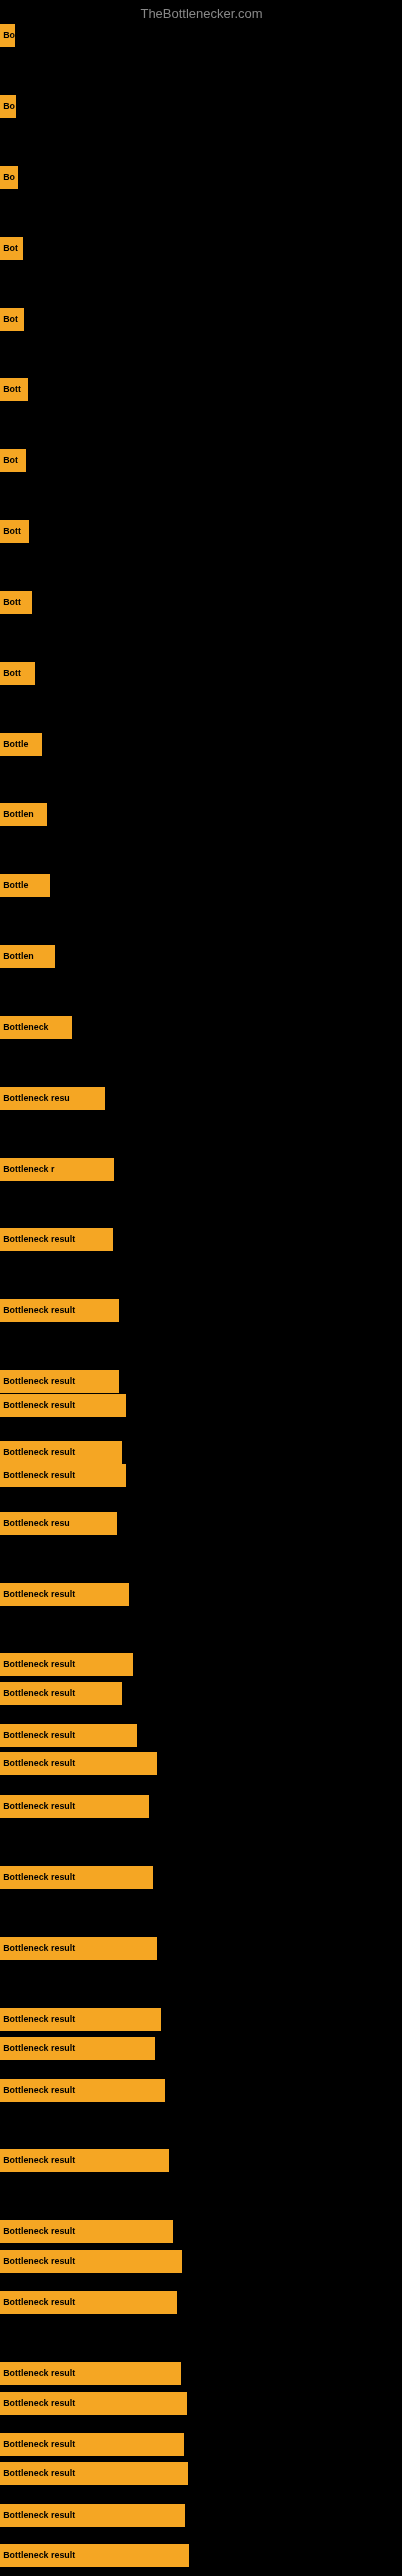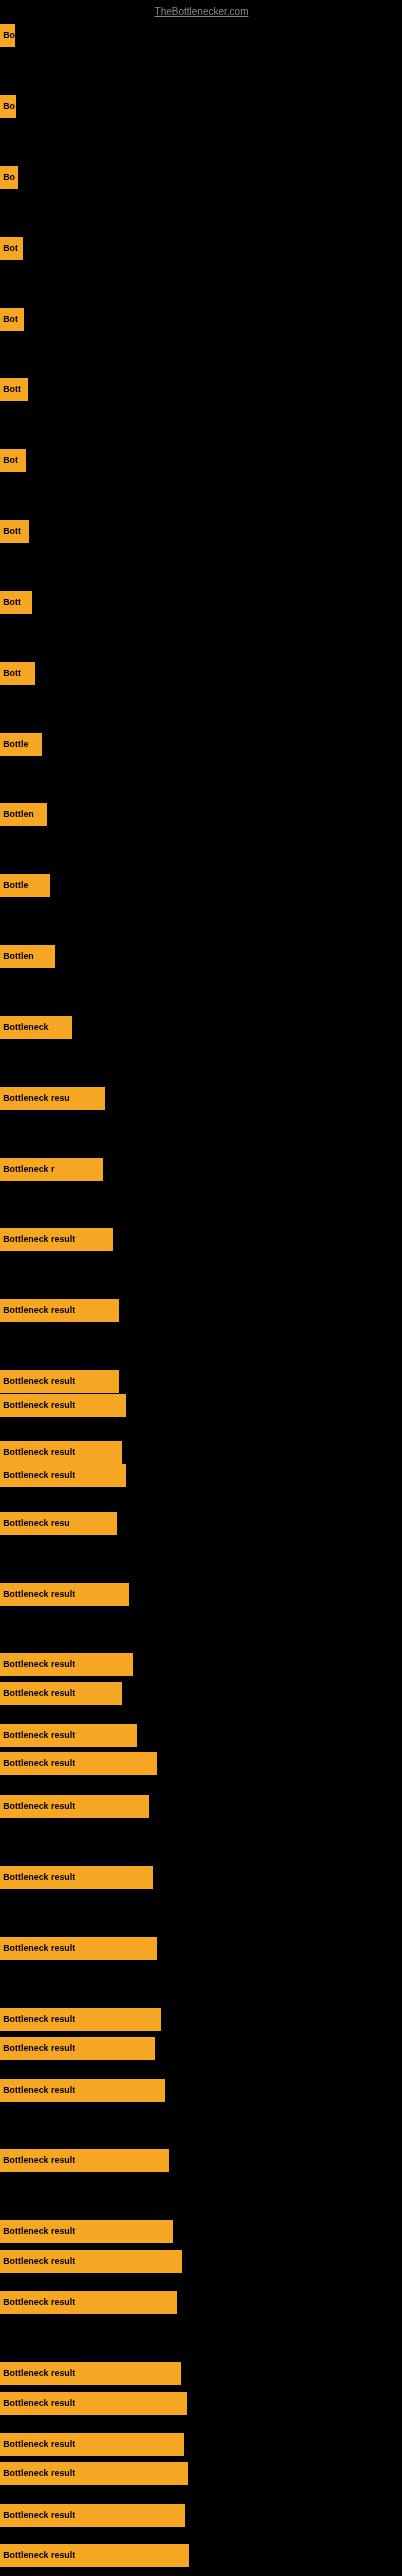--- a/index.html
+++ b/index.html
@@ -15,23 +15,22 @@
       font-family: Arial, sans-serif;
       position: relative;
     }
 
     .site-title {
       position: absolute;
       top: 6.4px;
       left: 50%;
       transform: translateX(-50%);
       color: #888888;
-      font-size: 10px;
+      font-size: 13px;
       white-space: nowrap;
-      text-decoration: underline;
     }
 
     .bar-container {
       position: absolute;
       left: 0;
       display: flex;
       align-items: center;
     }
 
     .bar {
@@ -130,21 +129,21 @@
       <div class="bar" style="width: 72px; text-align: right;">
         <span class="bar-label">Bottleneck</span>
       </div>
     </div>
     <div class="bar-container" style="top: 1087px;">
       <div class="bar" style="width: 105px;">
         <span class="bar-label">Bottleneck resu</span>
       </div>
     </div>
     <div class="bar-container" style="top: 1158px;">
-      <div class="bar" style="width: 103px;">
+      <div class="bar" style="width: 114px;">
         <span class="bar-label">Bottleneck r</span>
       </div>
     </div>
     <div class="bar-container" style="top: 1228px;">
       <div class="bar" style="width: 113px;">
         <span class="bar-label">Bottleneck result</span>
       </div>
     </div>
     <div class="bar-container" style="top: 1299px;">
       <div class="bar" style="width: 119px;">

